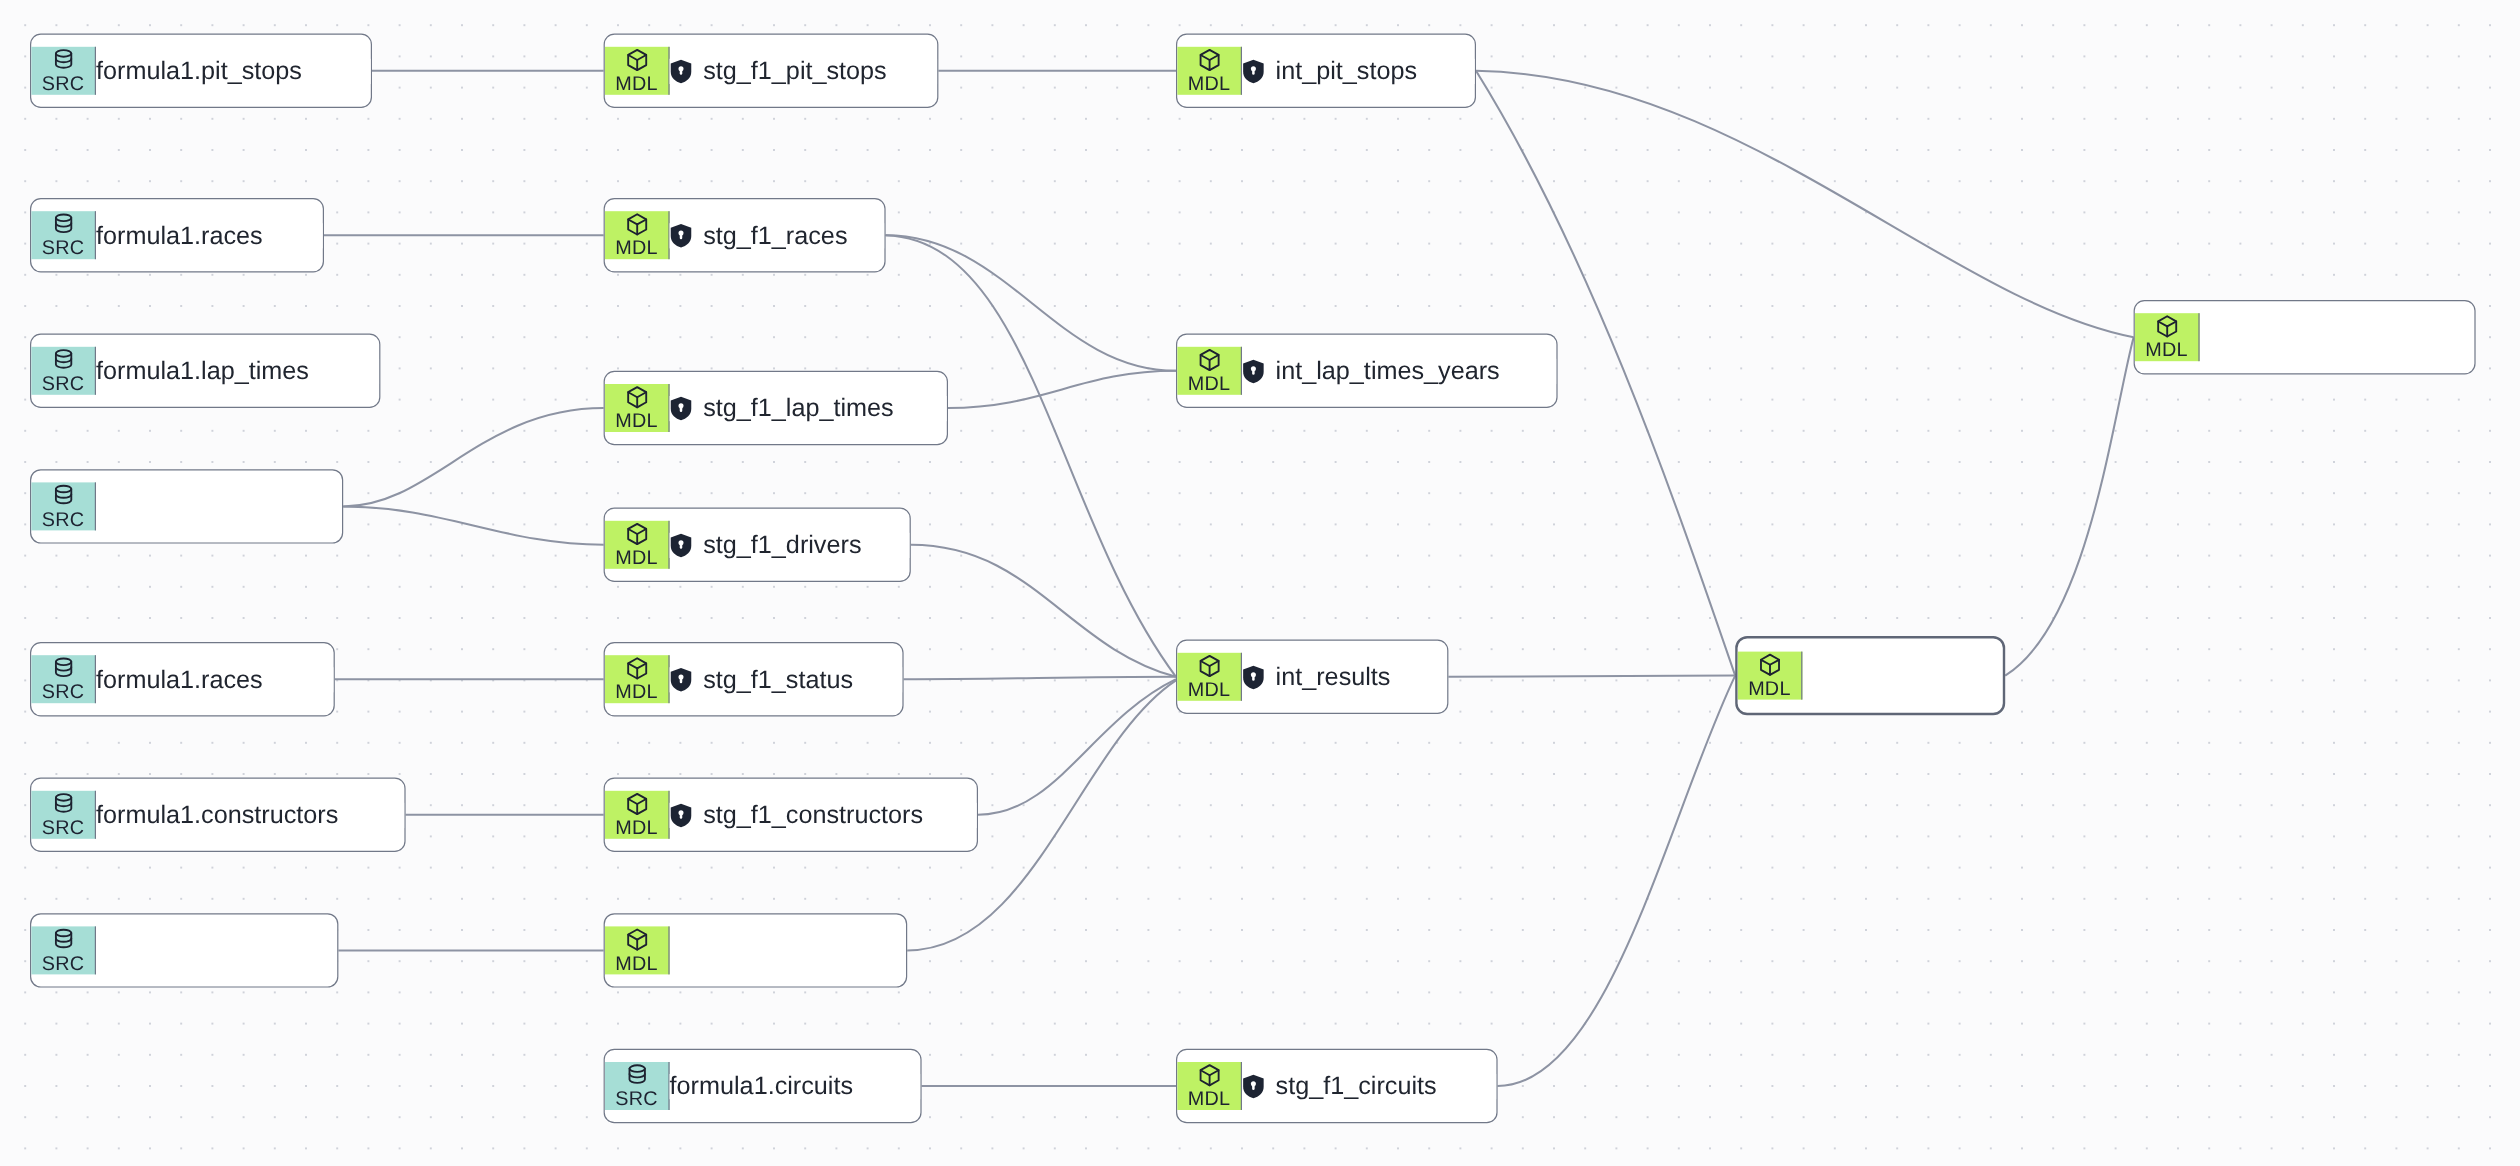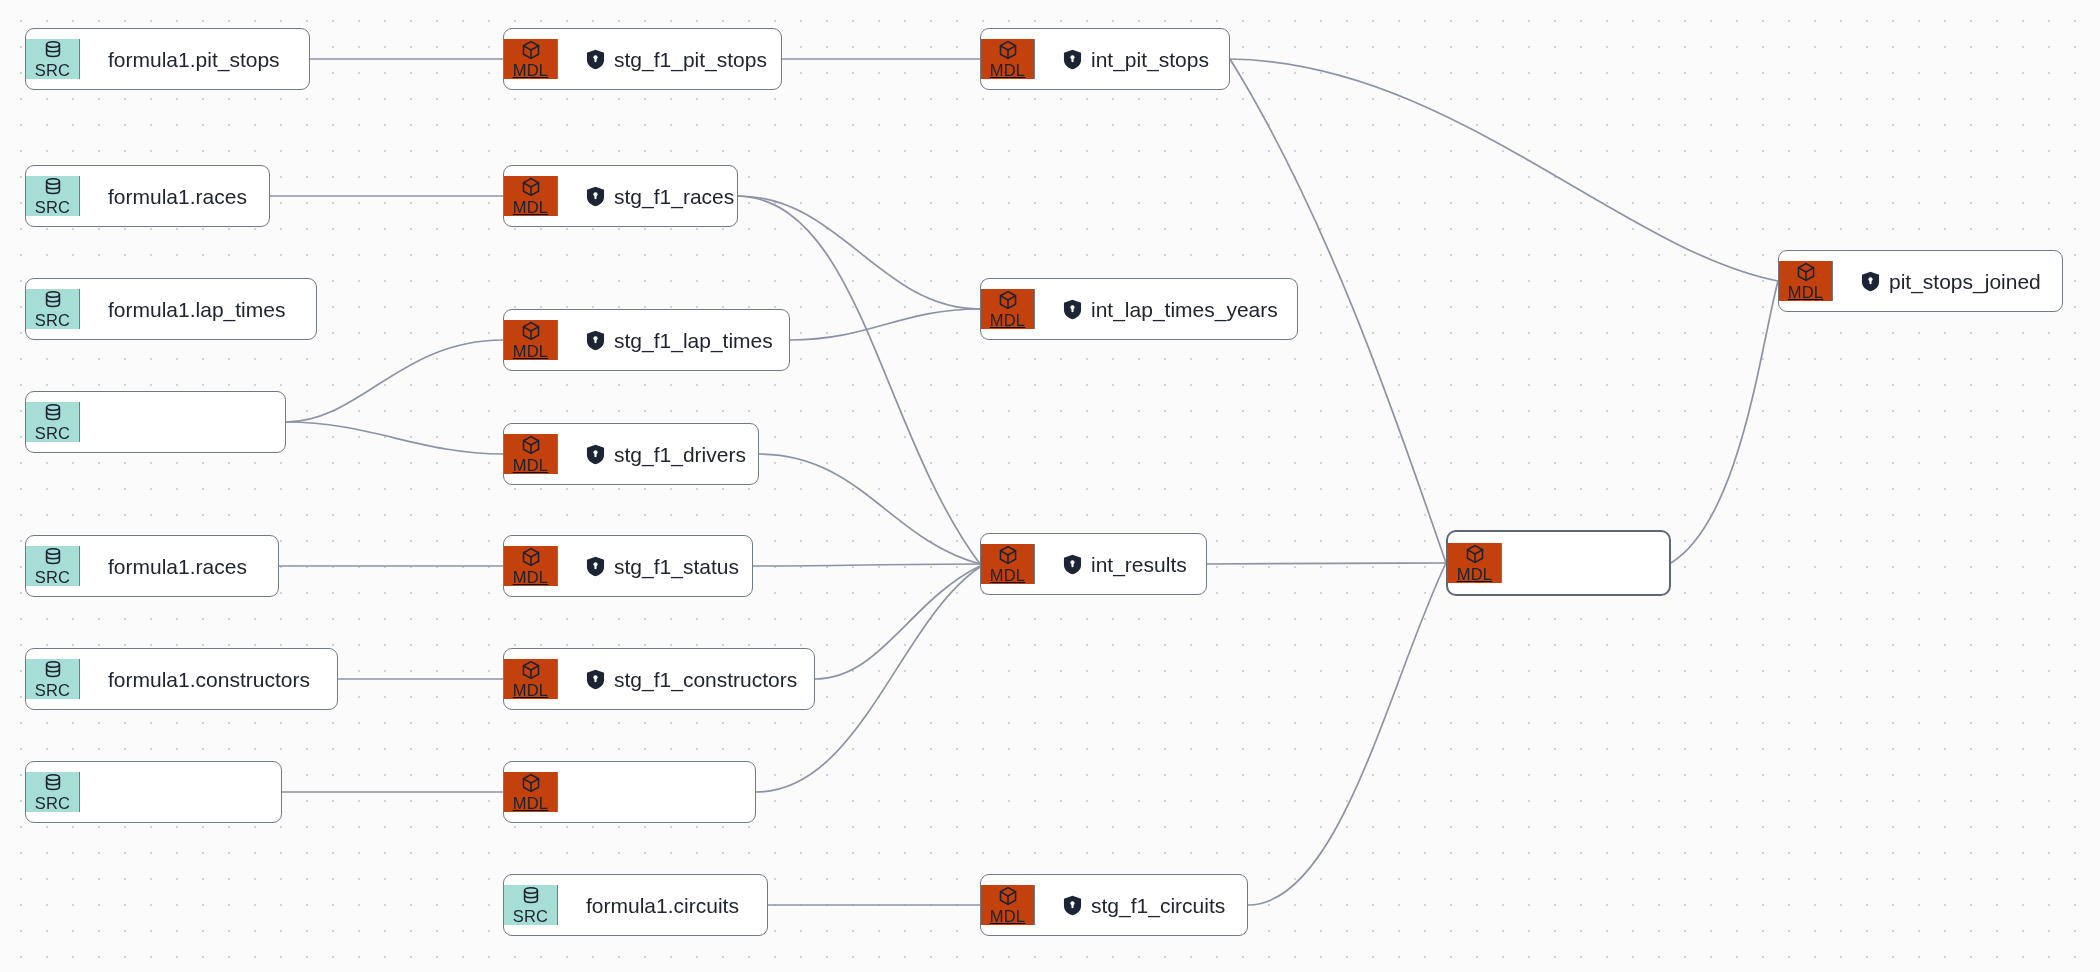--- a/index.html
+++ b/index.html
@@ -25,29 +25,29 @@
     box-shadow:0 0 0 0 rgba(0,0,0,0);
     overflow:hidden;
   }
   .node.emph{border-width:2.2px;border-color:#5f6676;border-radius:10px;}
   .badge{
     width:54px;flex:0 0 54px;
     display:flex;flex-direction:column;align-items:center;justify-content:center;
     gap:1px;border-right:1.4px solid #717888;box-sizing:border-box;
   }
   .badge.src{background:#a6ded6;}
-  .badge.mdl{background:#c2410c;text-decoration:underline;}
+  .badge.mdl{background:#bef264;}
   .badge svg{display:block;}
   .badge .tag{
     font-size:16.5px;letter-spacing:.2px;color:#1d2230;line-height:1;
     font-family:"Liberation Sans", sans-serif;
   }
   .body{
     flex:1;display:flex;align-items:center;gap:9px;
-    padding:0 28px;background:#fff;white-space:nowrap;
+    padding:0 0;background:#fff;white-space:nowrap;
   }
   .body .label{
     font-size:21px;color:#20252f;line-height:1;
     font-family:"Liberation Sans", sans-serif;
   }
   .shield{flex:0 0 auto;display:block;}
 </style>
 </head>
 <body>
 
@@ -378,24 +378,16 @@
       </div>
       <div class="node" style="left: 1778px; top: 250px; width: 285px; height: 62px;">
         <div class="badge mdl">
           <svg width="22" height="22" viewBox="0 0 24 24" fill="none" stroke="#1d2230" stroke-width="1.7" stroke-linecap="round" stroke-linejoin="round">
             <path d="M12 2.8 20.2 7.4v9.2L12 21.2 3.8 16.6V7.4z"></path>
             <path d="M3.9 7.5 12 12l8.1-4.5"></path>
             <path d="M12 12v9.1"></path>
           </svg>
           <span class="tag">MDL</span>
         </div>
-        <div class="body">
-          <svg class="shield" width="19" height="21" viewBox="0 0 20 22">
-            <path d="M10 0.7 19 4v7.2c0 5.4-4.2 8.8-9 10.1C5.2 20 1 16.6 1 11.2V4z" fill="#1d2433"></path>
-            <circle cx="10" cy="8.6" r="2.2" fill="#ffffff"></circle>
-            <rect x="8.9" y="9.6" width="2.2" height="4.4" rx="1.1" fill="#ffffff"></rect>
-          </svg>
-          <span class="label">pit_stops_joined</span>
-        </div>
       </div>
     </div>
 
 </div>
 
 </body></html>

